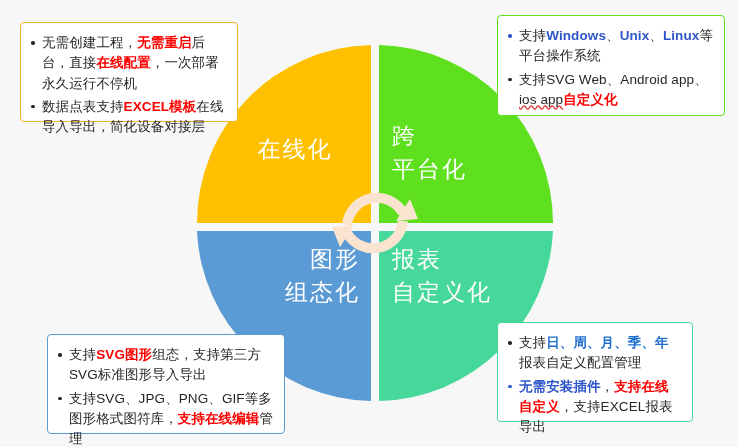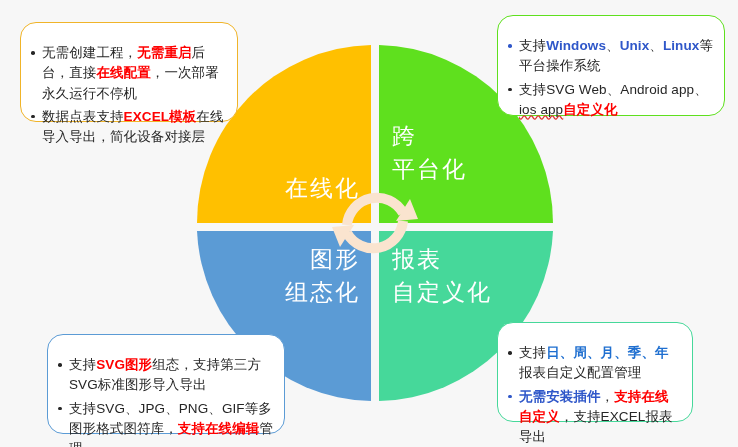--- a/index.html
+++ b/index.html
@@ -34,33 +34,33 @@
   .quad-label {
     position: absolute;
     color: #ffffff;
     font-size: 23px;
     line-height: 1.42;
     letter-spacing: 2px;
     text-align: center;
     white-space: pre-line;
     pointer-events: none;
   }
-  .ql-online   { left: 230px; top: 133px; width: 130px; text-align: right; margin-top: 39px; }
+  .ql-online   { left: 230px; top: 133px; width: 130px; text-align: center; }
   .ql-cross    { left: 392px; top: 120px; width: 130px; text-align: left; }
   .ql-graphic  { left: 230px; top: 243px; width: 130px; text-align: right; }
   .ql-report   { left: 392px; top: 243px; width: 130px; text-align: left; }
 
   
   .callout {
     position: absolute;
     background: #ffffff;
-    border-radius: 16px;
+    border-radius: 4px;
     border: 1.4px solid #cccccc;
     box-sizing: border-box;
-    padding: 20px 10px 10px 8px;
+    padding: 10px 10px 10px 8px;
   }
   .callout ul {
     margin: 0;
     padding: 0;
     list-style: none;
   }
   .callout li {
     position: relative;
     padding-left: 13px;
     margin: 0 0 3px 0;

